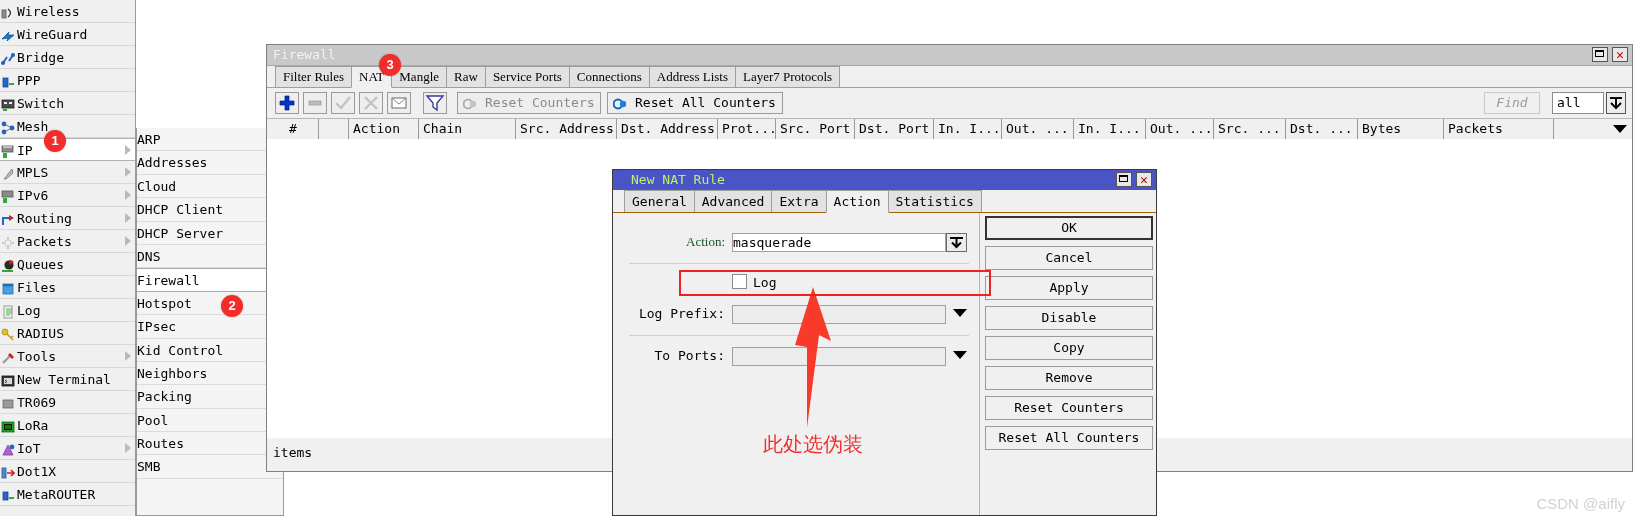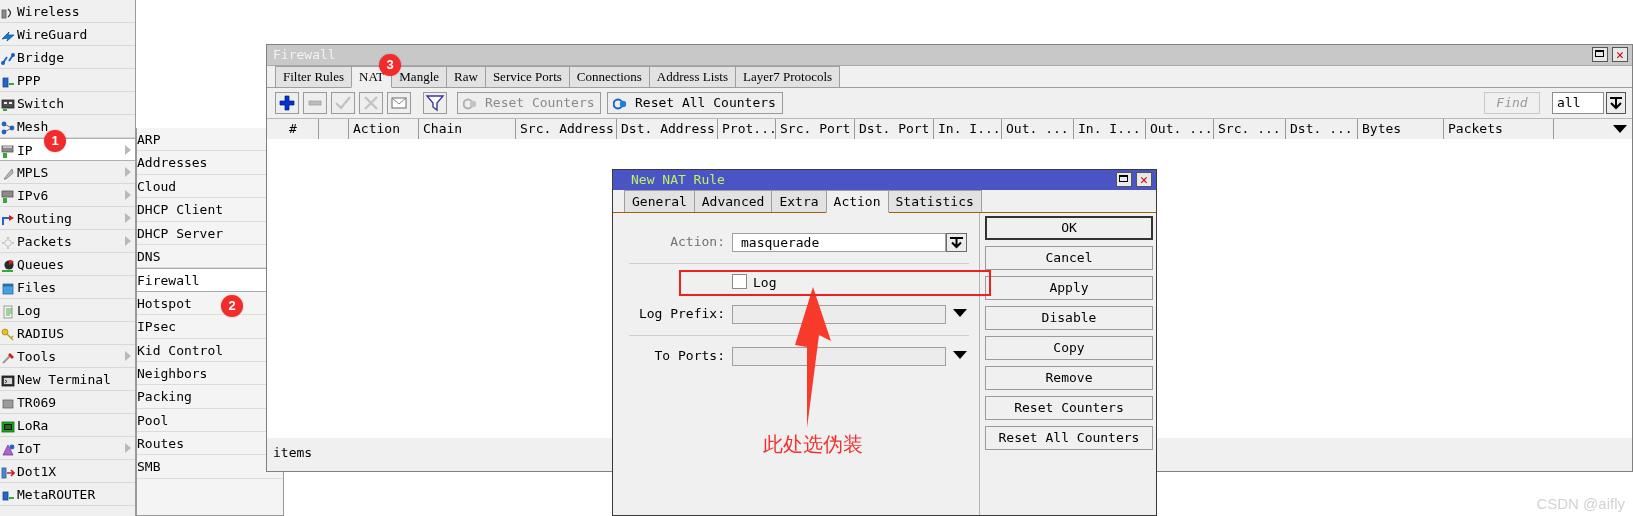--- a/index.html
+++ b/index.html
@@ -342,29 +342,29 @@
     width: 340px;
     height: 1px;
     background: #cfcfcf;
   }
   .form-label {
     position: absolute;
     text-align: right;
     font-size: 13px;
     line-height: 18px;
   }
-  .form-label.blue { color: #737373; }
+  .form-label.blue { color: #14532d; font-family: Liberation Serif, serif; }
   .field {
     position: absolute;
     height: 19px;
     background: #ffffff;
     border: 1px solid #a0a0a0;
     box-sizing: border-box;
     line-height: 17px;
-    padding-left: 8px;
+    padding-left: 0;
     font-size: 13px;
   }
   .field.disabled { background: #ececec; }
   .spin-btn {
     position: absolute;
     width: 21px; height: 19px;
     background: #ececec;
     border: 1px solid #6a6a6a;
     box-sizing: border-box;
   }

